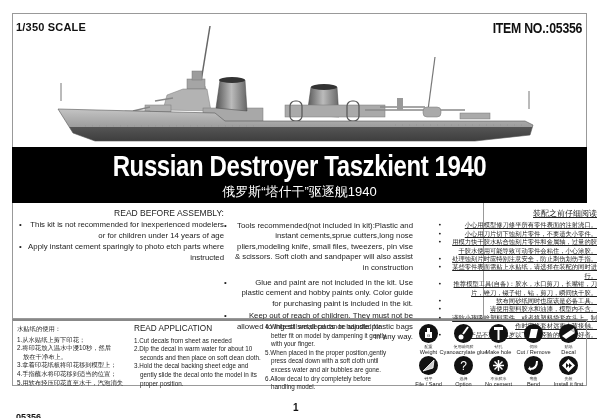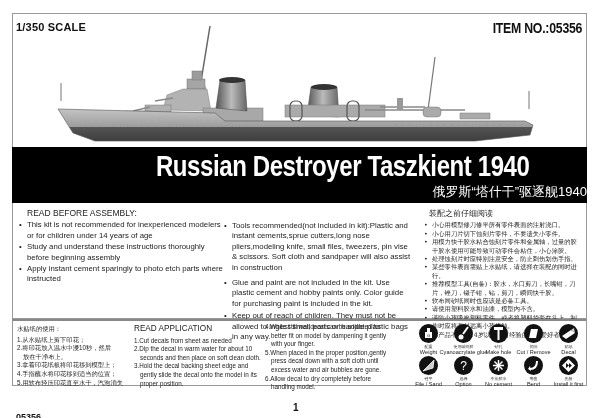--- a/index.html
+++ b/index.html
@@ -1,24 +1,24 @@
 <!DOCTYPE html>
 <html><head>
 <meta charset="utf-8">
 <style>
   html,body{margin:0;padding:0;background:#fff;}
   body{width:600px;height:418px;position:relative;overflow:hidden;font-family:"Liberation Sans",sans-serif;color:#111;}
   .frame{position:absolute;left:12px;top:13px;width:575px;height:135px;border:1px solid #999;border-bottom:none;box-sizing:border-box;}
   .scale{position:absolute;left:16px;top:21px;font-weight:bold;font-size:11px;letter-spacing:0.2px;}
   .itemno{position:absolute;right:18px;top:19px;font-family:"Liberation Sans Narrow","Liberation Sans",sans-serif;font-weight:bold;font-size:15px;transform:scaleX(0.82);transform-origin:right center;letter-spacing:-0.3px;}
   .ship{position:absolute;left:55px;top:25px;width:480px;height:120px;}
-  .titleband{position:absolute;left:12px;top:147px;width:575px;height:56px;background:#000;color:#fff;text-align:right;}
+  .titleband{position:absolute;left:12px;top:147px;width:575px;height:56px;background:#000;color:#fff;text-align:center;}
   .title-en{font-family:"Liberation Sans",sans-serif;font-weight:bold;font-size:30px;line-height:34px;margin-top:2px;transform:scaleX(0.8);letter-spacing:-0.5px;}
   .title-cn{font-size:13px;line-height:16px;margin-top:1px;}
-  .instr{position:absolute;left:12px;top:203px;width:575px;height:116px;border:1px solid #999;border-top:none;box-sizing:border-box;}
+  .instr{position:absolute;left:12px;top:203px;width:472px;height:116px;border:1px solid #999;border-top:none;box-sizing:border-box;text-align:right;}
   .col{position:absolute;font-size:7.8px;line-height:10.4px;color:#222;}
   .col ul{margin:0;padding:0;list-style:none;}
   .col li{position:relative;padding-left:9px;margin-bottom:1px;}
   .col li:before{content:"•";position:absolute;left:1px;top:0;}
   .col h4{margin:0 0 2px 9px;font-size:8.5px;font-weight:normal;}
   .cn li{font-family:"DejaVu Serif",serif;font-size:6.3px;line-height:8.4px;margin-bottom:0;}
   .cn h4{font-family:"DejaVu Serif",serif;font-size:8px;margin:0 0 2px 6px;}
   .bottom{position:absolute;left:12px;top:319px;width:575px;height:67px;border:1px solid #999;border-top:2px solid #888;box-sizing:border-box;}
   .bcol{position:absolute;top:4px;font-size:6.3px;line-height:8.6px;color:#222;}
   .bcol .hd{font-size:8.2px;margin-bottom:3px;}
@@ -92,32 +92,31 @@
 <div class="titleband">
   <div class="title-en">Russian Destroyer Taszkient 1940</div>
   <div class="title-cn">俄罗斯“塔什干”驱逐舰1940</div>
 </div>
 
 <div class="instr">
   <div class="col" style="left:5px;top:5px;width:206px;">
     <h4>READ BEFORE ASSEMBLY:</h4>
     <ul>
       <li>This kit is not recommended for inexperienced modelers or for children under 14 years of age</li>
-      <li>Study and understand these instructions thoroughly before beginning assembly</li>
       <li>Apply instant cement sparingly to photo etch parts where instructed</li>
     </ul>
   </div>
   <div class="col" style="left:210px;top:18px;width:190px;">
     <ul>
       <li style="margin-bottom:5px;">Tools recommended(not included in kit):Plastic and instant cements,sprue cutters,long nose pliers,modeling knife, small files, tweezers, pin vise &amp; scissors. Soft cloth and sandpaper will also assist in construction</li>
       <li style="margin-bottom:2px;">Glue and paint are not included in the kit. Use plastic cement and hobby paints only. Color guide for purchasing paint is included in the kit.</li>
       <li>Keep out of reach of  children. They must not be allowed to ingest small parts or handle plastic bags in any way.</li>
     </ul>
   </div>
-  <div class="col cn" style="left:410px;top:6px;width:160px;">
+  <div class="col cn" style="left:424px;top:6px;width:160px;text-decoration:underline;">
     <h4>装配之前仔细阅读</h4>
     <ul>
       <li>小心用模型修刀修平所有零件表面的注射浇口。</li>
       <li>小心用刀片切下蚀刻片零件，不要遗失小零件。</li>
       <li>用模力快干胶水粘合蚀刻片零件和金属轴，过量的胶干胶水使用可能导致可动零件会粘住，小心涂胶。</li>
       <li>处理蚀刻片时应特别注意安全，防止刺伤划伤手指。</li>
       <li>某些零件表面需贴上水贴纸，请选择在装配的同时进行。</li>
       <li>推荐模型工具(自备)：胶水，水口剪刀，长嘴钳，刀片，锉刀，镊子钳，钻，剪刀，瞬间快干胶。</li>
       <li>软布同砂纸同时也应该是必备工具。</li>
       <li>请使用塑料胶水和油漆，模型内不含。</li>

